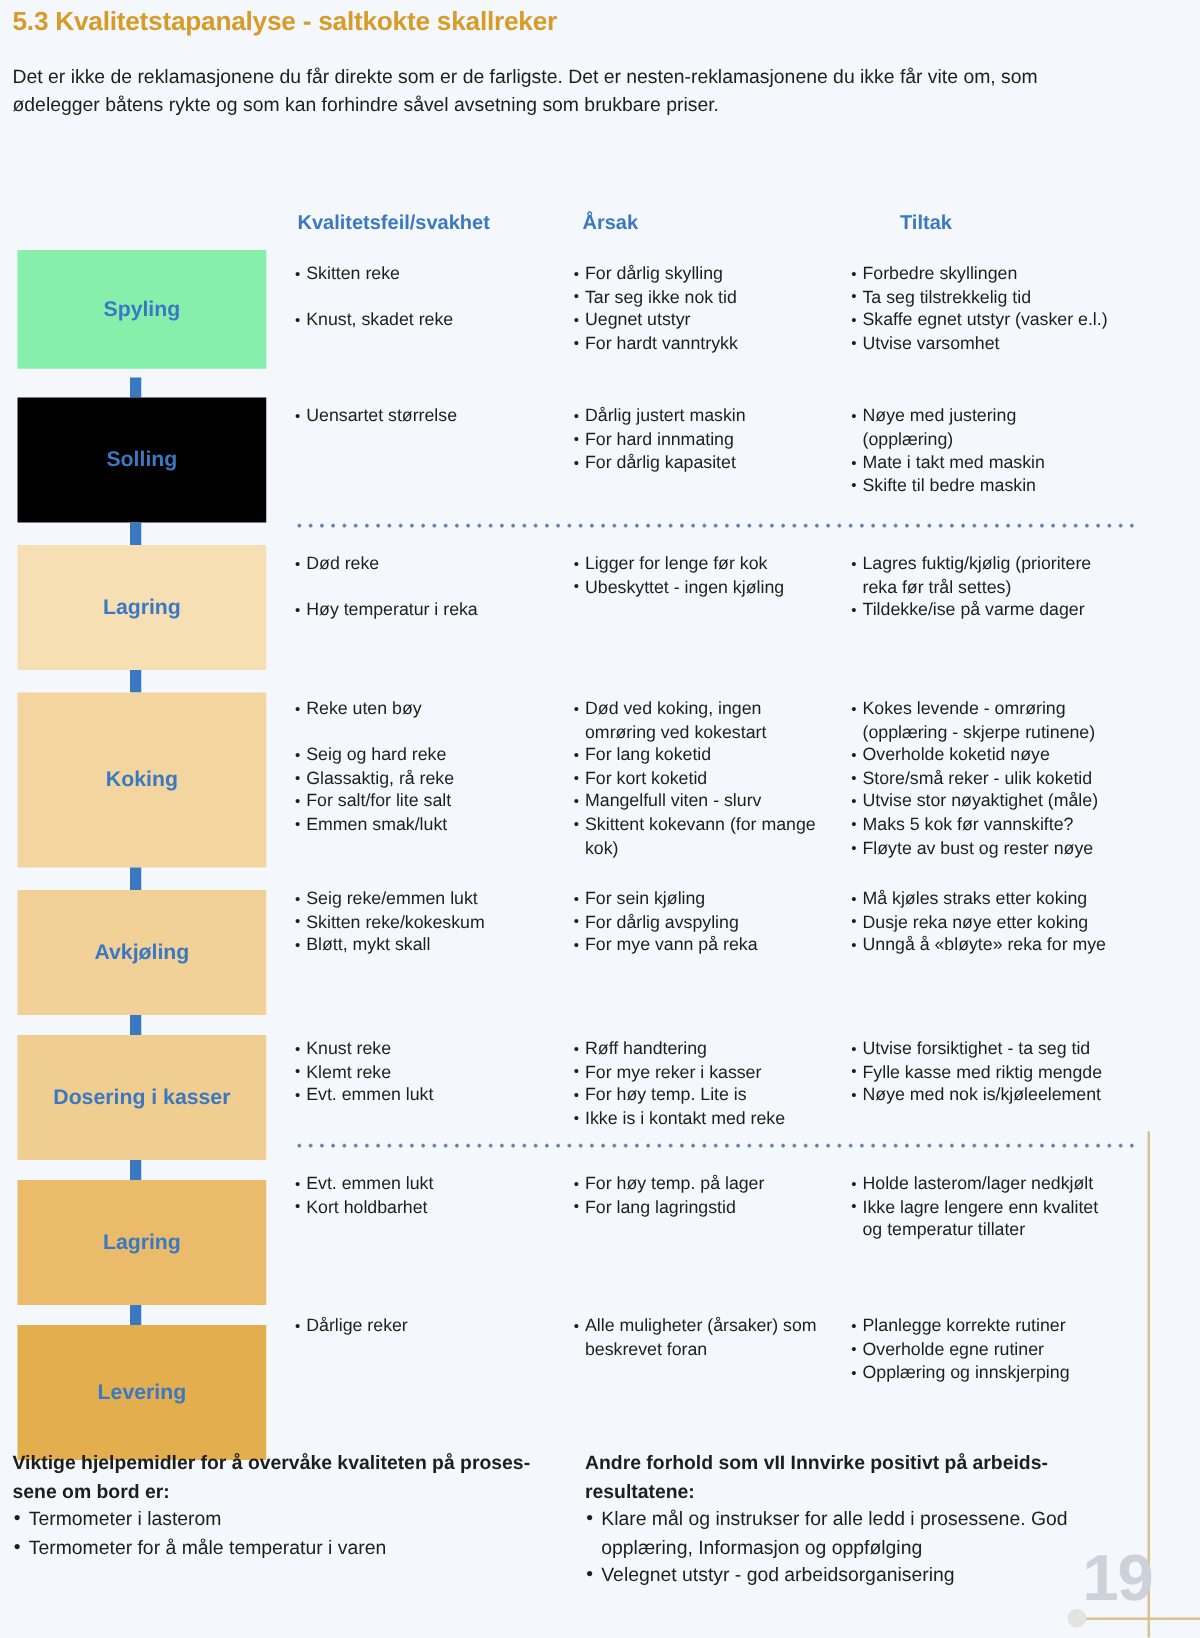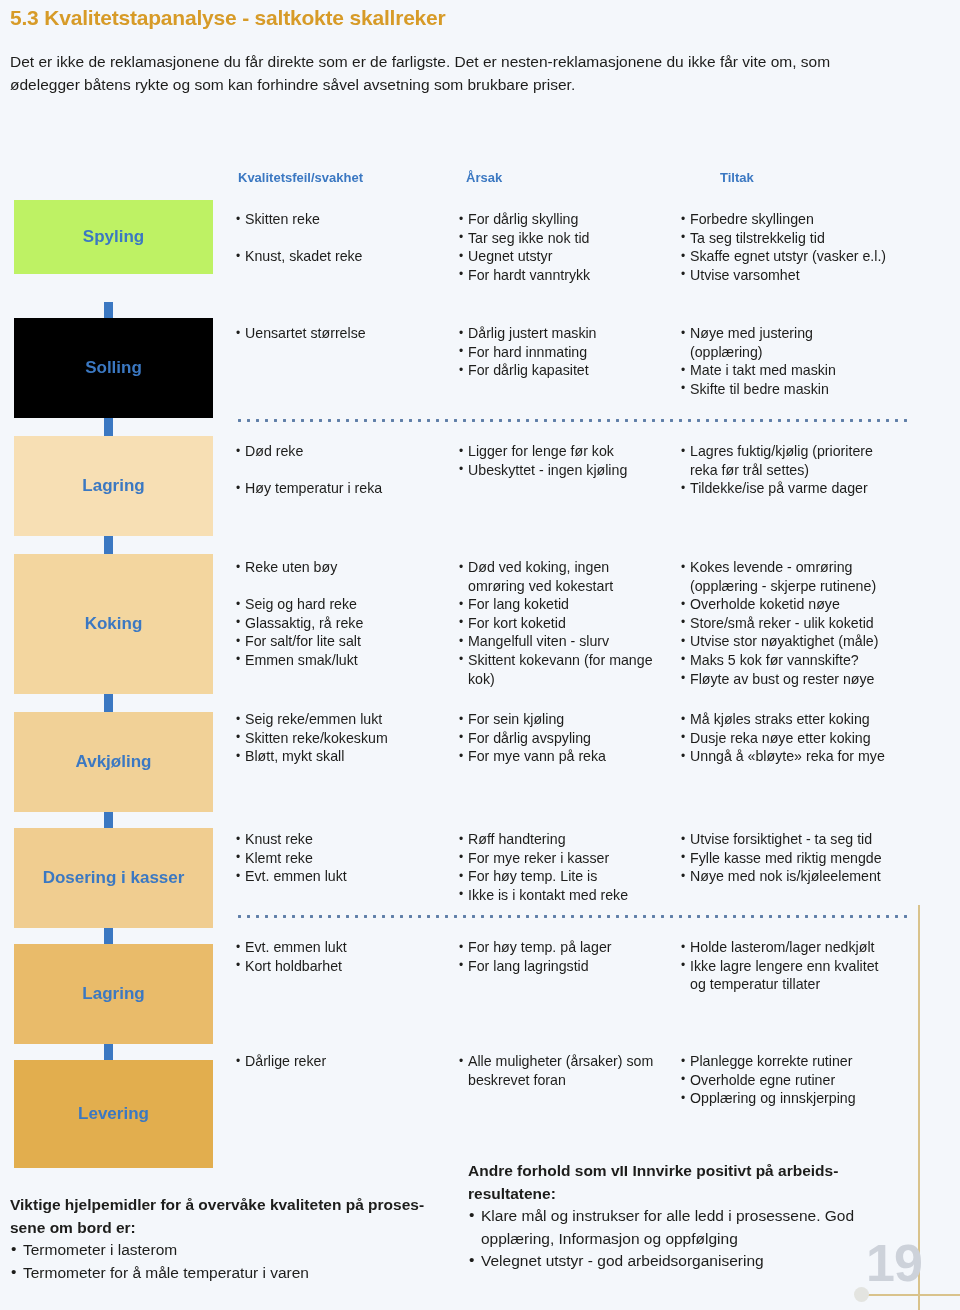--- a/index.html
+++ b/index.html
@@ -40,21 +40,21 @@
   
   .col-headers {
     position: absolute;
     top: 170px;
     left: 0;
     width: 960px;
     height: 24px;
   }
   .col-head {
     position: absolute;
-    font-size: 13px;
+    font-size: 16px;
     font-weight: bold;
     color: #3b78c2;
     white-space: nowrap;
   }
   .col-head.c1 { left: 238px; }
   .col-head.c2 { left: 466px; }
   .col-head.c3 { left: 720px; }
 
   
   .flow {
@@ -133,21 +133,21 @@
     position: absolute;
     left: 0;
     top: 1160px;
     width: 960px;
   }
   .footer-col {
     position: absolute;
     font-size: 15.5px;
     line-height: 22.5px;
   }
-  .footer-col.left { left: 10px; width: 450px; margin-top: 34px; }
+  .footer-col.left { left: 10px; width: 450px; }
   .footer-col.right { left: 468px; width: 440px; }
   .footer-title {
     font-weight: bold;
     color: #1d1d1b;
   }
   .footer-list { margin: 0; padding: 0; list-style: none; }
   .footer-list li {
     position: relative;
     padding-left: 13px;
   }
@@ -200,21 +200,21 @@
 <div class="page-title">5.3 Kvalitetstapanalyse - saltkokte skallreker</div>
 <div class="intro">Det er ikke de reklamasjonene du får direkte som er de farligste. Det er nesten-reklamasjonene du ikke får vite om, som ødelegger båtens rykte og som kan forhindre såvel avsetning som brukbare priser.</div>
 
 <div class="col-headers">
   <div class="col-head c1">Kvalitetsfeil/svakhet</div>
   <div class="col-head c2">Årsak</div>
   <div class="col-head c3">Tiltak</div>
 </div>
 
 <div class="flow" id="flow">
-    <div class="stage-box" style="top: 0px; height: 74px; background: #bef264;">
+    <div class="stage-box" style="top: 0px; height: 95px; background: #86efac;">
       <div class="stage-label">Spyling</div>
     </div>
     <div class="connector" style="top: 102px; height: 16px;"></div>
     <div class="cols" style="top: 10px;">
       <div class="col c1">
         <div class="bullet">Skitten reke</div>
         <div class="bullet spacer-before">Knust, skadet reke</div>
       </div>
       <div class="col c2">
         <div class="bullet">For dårlig skylling</div>

